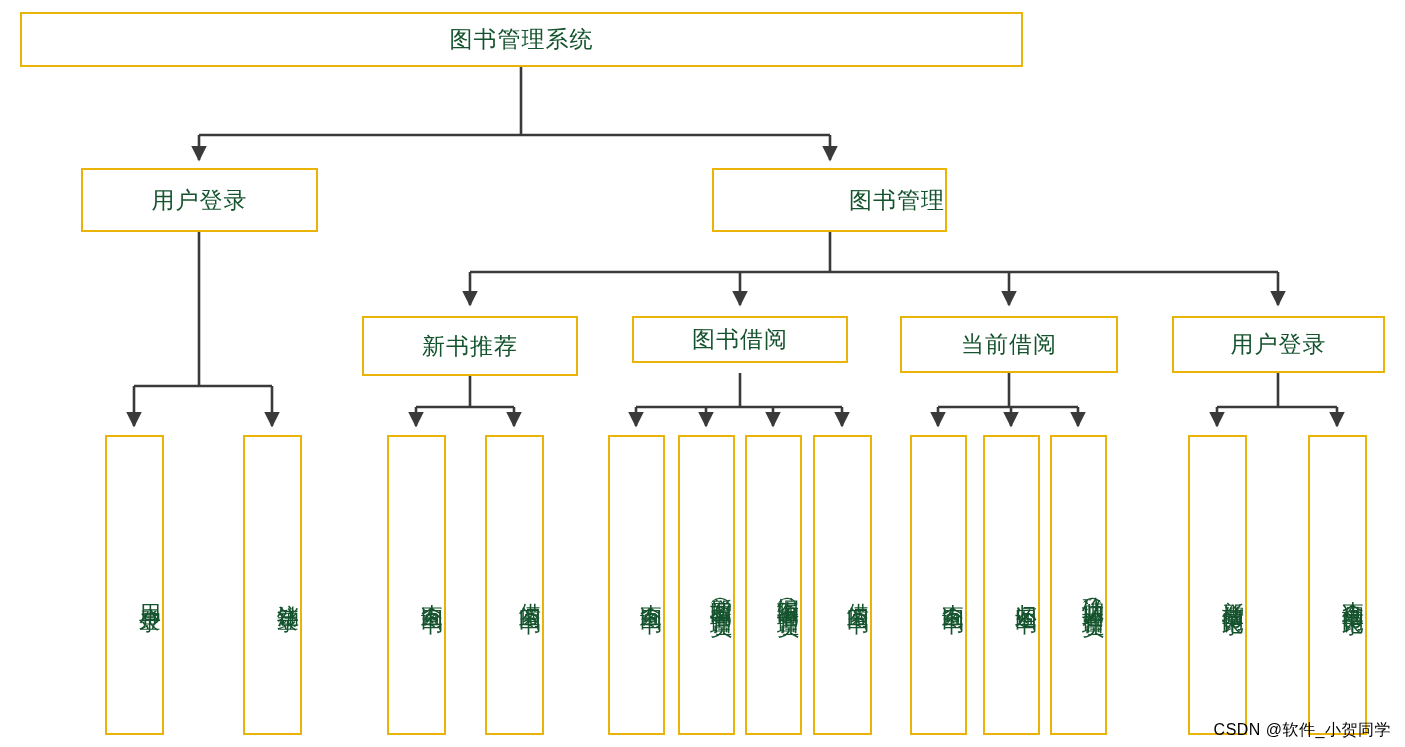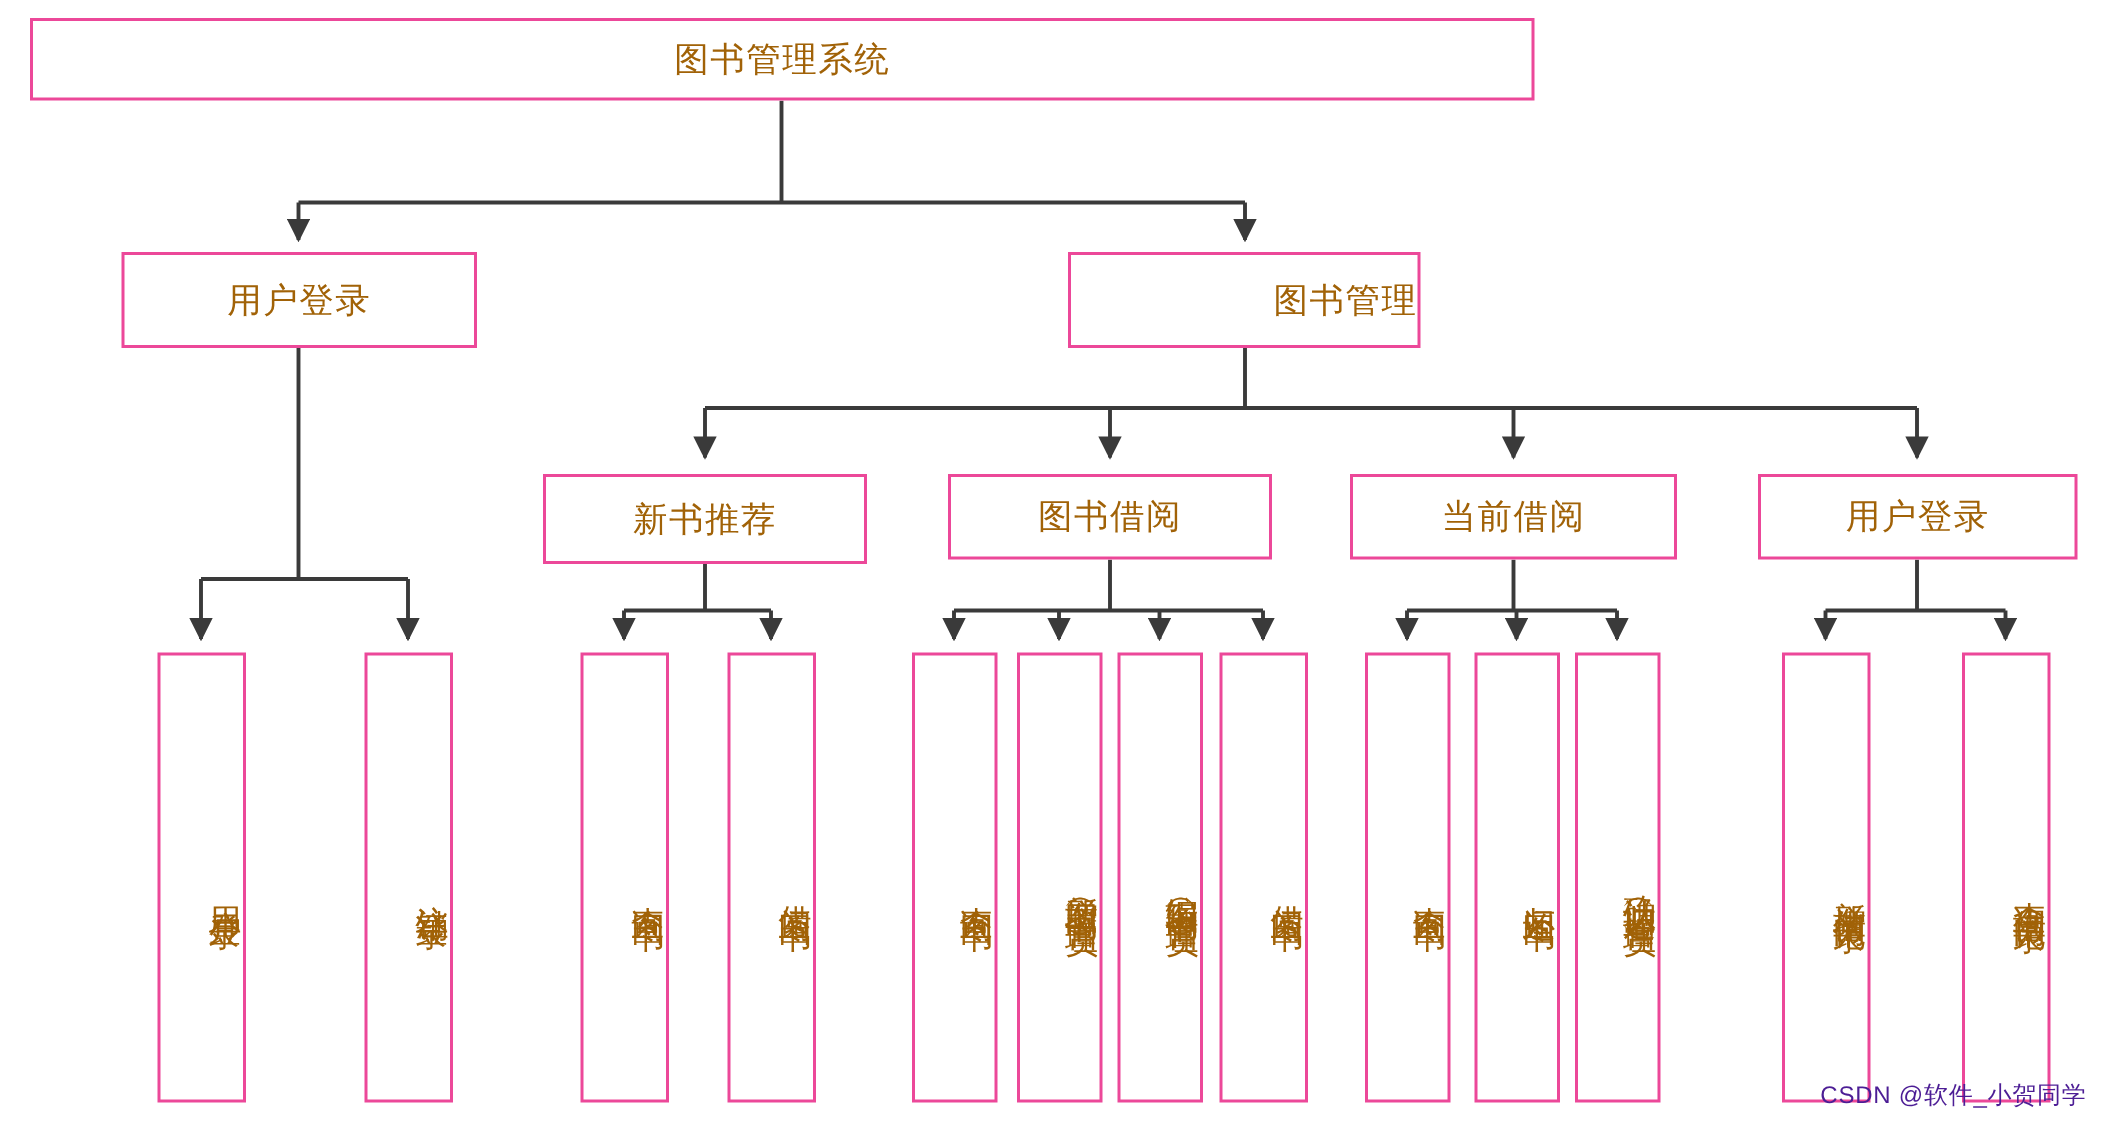--- a/index.html
+++ b/index.html
@@ -21,25 +21,25 @@
     position: absolute;
     left: 0;
     top: 0;
     width: 1405px;
     height: 747px;
   }
   .node {
     position: absolute;
     box-sizing: border-box;
     background: #ffffff;
-    border: 2px solid #ec4899;
+    border: 2px solid #eab308;
     display: flex;
     align-items: center;
     justify-content: center;
-    color: #a16207;
+    color: #14532d;
   }
   .node.h {
     font-size: 23px;
     letter-spacing: 1px;
   }
   .node.v {
     writing-mode: vertical-rl;
     text-orientation: upright;
     font-size: 22px;
     letter-spacing: 3px;
@@ -53,21 +53,21 @@
   }
   .node.v .lbl {
     writing-mode: vertical-rl;
     text-orientation: upright;
   }
   #watermark {
     position: absolute;
     right: 14px;
     bottom: 6px;
     font-size: 16px;
-    color: #4c1d95;
+    color: #000000;
     letter-spacing: 0.5px;
     white-space: nowrap;
   }
 </style>
 </head>
 <body>
 
 <div id="canvas">
 
   <svg id="wires" viewBox="0 0 1405 747" xmlns="http://www.w3.org/2000/svg">
@@ -126,21 +126,21 @@
       </div>
       <div class="node h" style="left: 81px; top: 168px; width: 237px; height: 64px;">
         <span class="lbl">用户登录</span>
       </div>
       <div class="node h" style="left: 712px; top: 168px; width: 235px; height: 64px; justify-content: flex-end;">
         <span class="lbl">图书管理</span>
       </div>
       <div class="node h" style="left: 362px; top: 316px; width: 216px; height: 60px;">
         <span class="lbl">新书推荐</span>
       </div>
-      <div class="node h" style="left: 632px; top: 316px; width: 216px; height: 57px;">
+      <div class="node h" style="left: 632px; top: 316px; width: 216px; height: 47px;">
         <span class="lbl">图书借阅</span>
       </div>
       <div class="node h" style="left: 900px; top: 316px; width: 218px; height: 57px;">
         <span class="lbl">当前借阅</span>
       </div>
       <div class="node h" style="left: 1172px; top: 316px; width: 213px; height: 57px;">
         <span class="lbl">用户登录</span>
       </div>
       <div class="node v" style="left: 105px; top: 435px; width: 59px; height: 300px;">
         <span class="lbl">用户登录</span>

